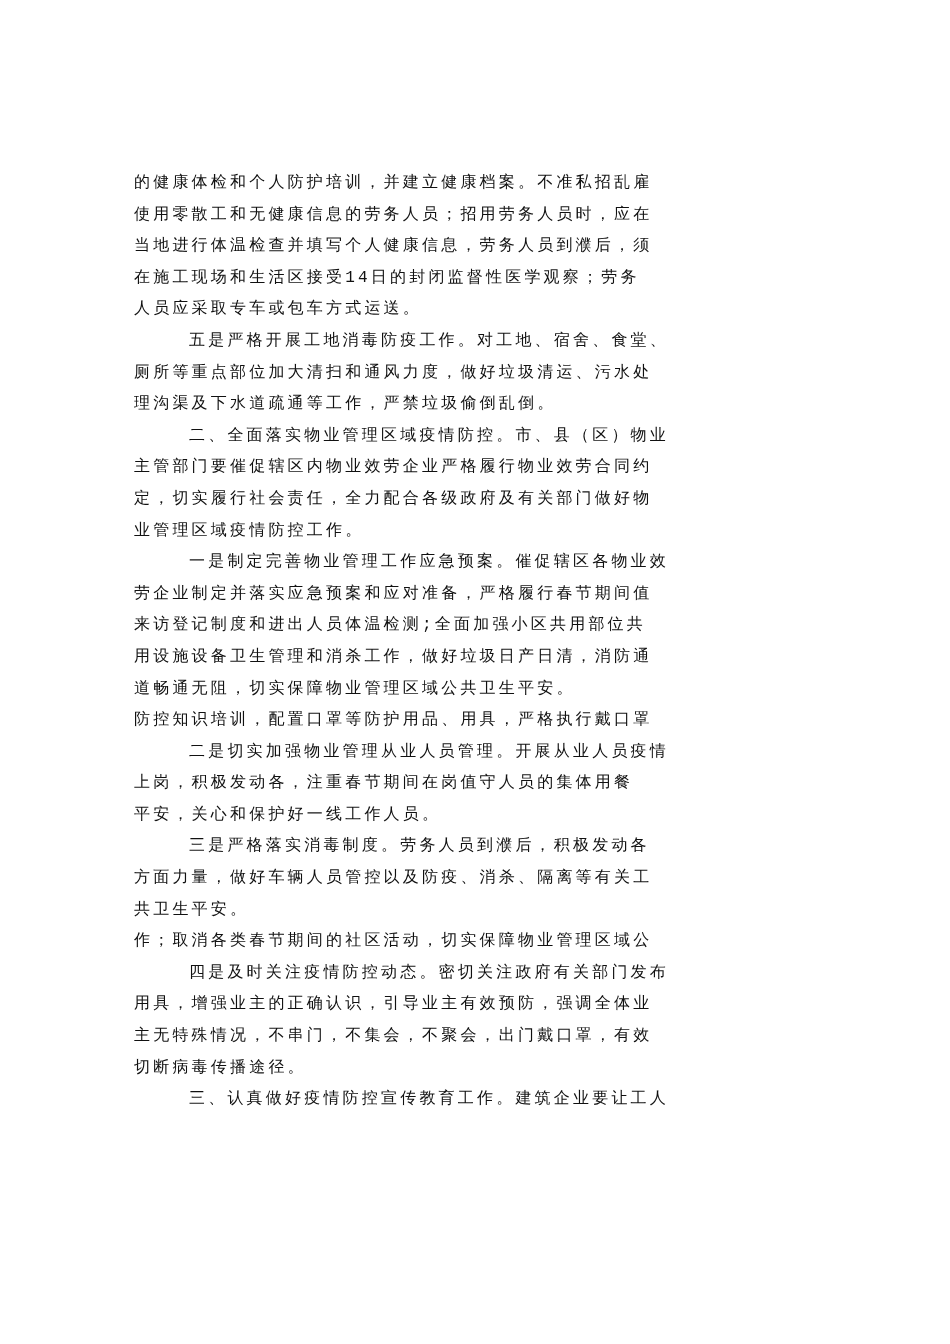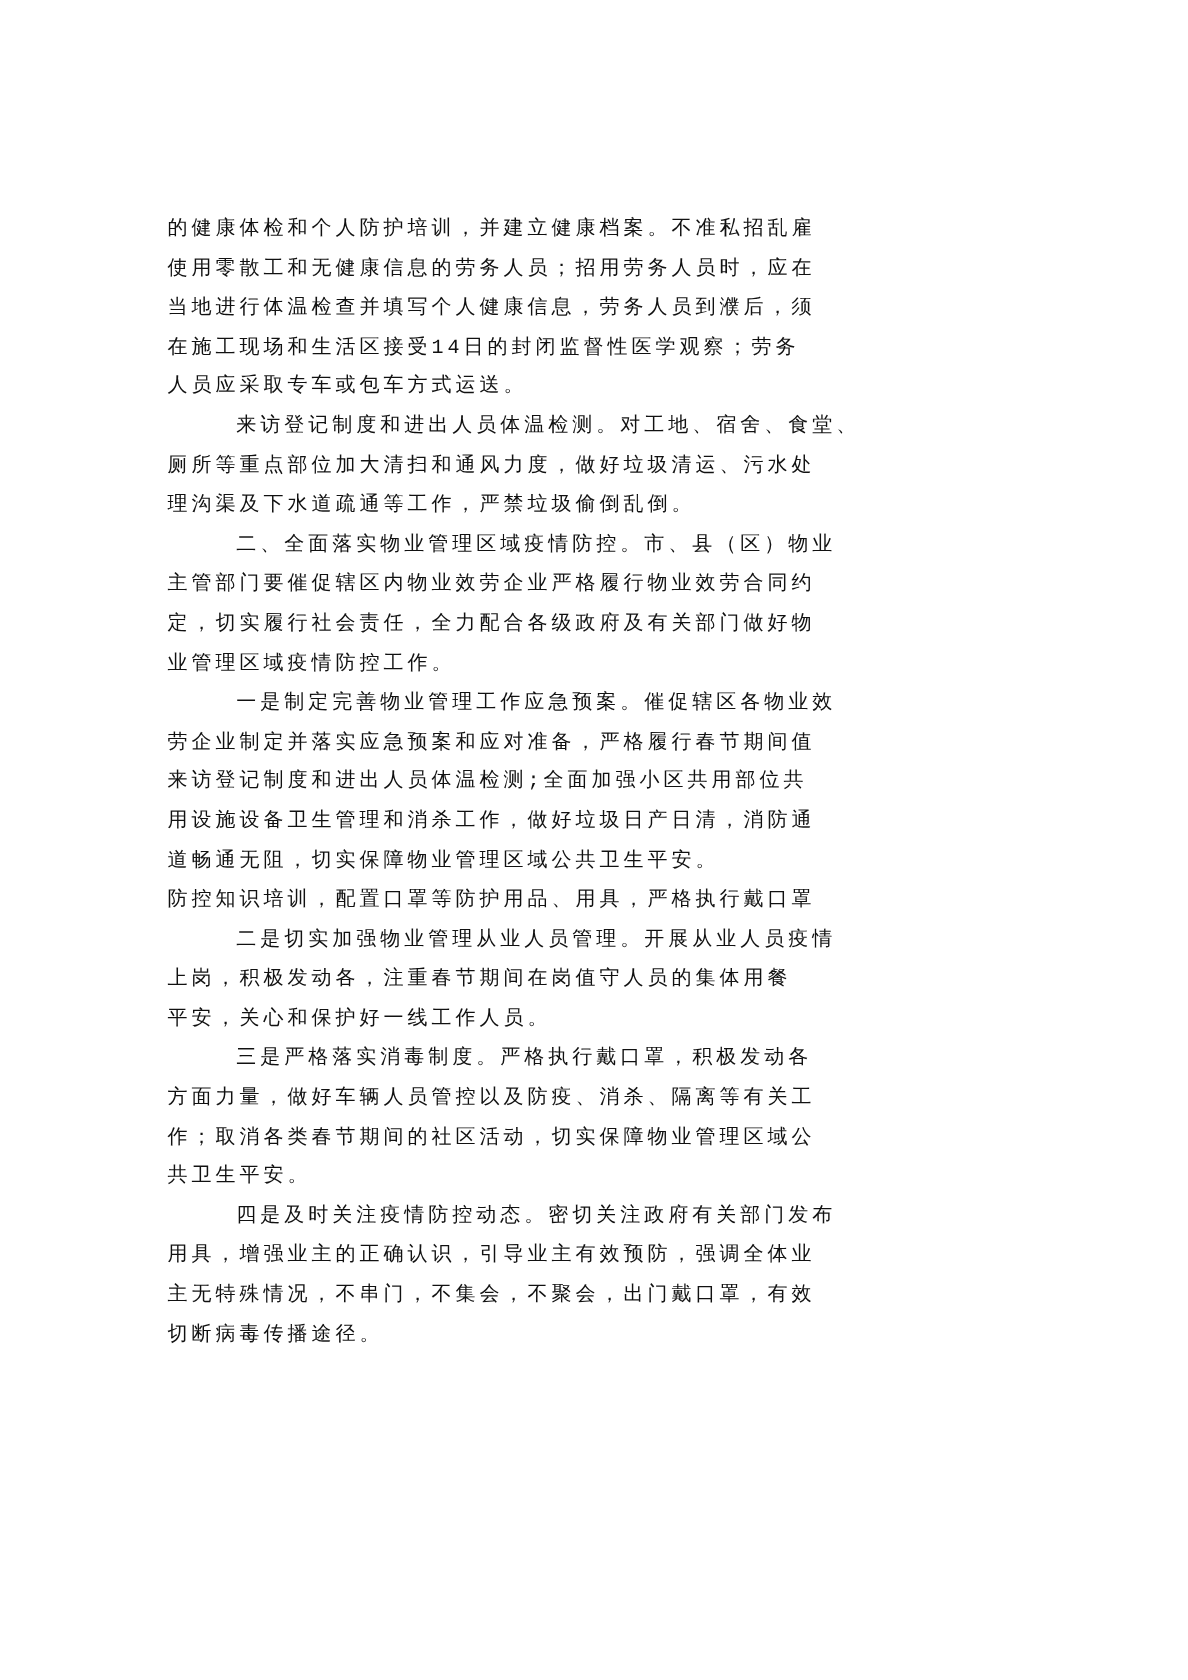--- a/index.html
+++ b/index.html
@@ -24,37 +24,38 @@
 </style>
 </head>
 <body>
 
 <div class="page">
   <span class="line">的健康体检和个人防护培训，并建立健康档案。不准私招乱雇</span>
   <span class="line">使用零散工和无健康信息的劳务人员；招用劳务人员时，应在</span>
   <span class="line">当地进行体温检查并填写个人健康信息，劳务人员到濮后，须</span>
   <span class="line">在施工现场和生活区接受14日的封闭监督性医学观察；劳务</span>
   <span class="line">人员应采取专车或包车方式运送。</span>
-  <span class="line indent">来访登记制度和进出人员体温检测。对工地、宿舍、食堂、</span>
+  <span class="line indent">五是严格开展工地消毒防疫工作。对工地、宿舍、食堂、</span>
   <span class="line">厕所等重点部位加大清扫和通风力度，做好垃圾清运、污水处</span>
   <span class="line">理沟渠及下水道疏通等工作，严禁垃圾偷倒乱倒。</span>
   <span class="line indent">二、全面落实物业管理区域疫情防控。市、县（区）物业</span>
   <span class="line">主管部门要催促辖区内物业效劳企业严格履行物业效劳合同约</span>
   <span class="line">定，切实履行社会责任，全力配合各级政府及有关部门做好物</span>
   <span class="line">业管理区域疫情防控工作。</span>
   <span class="line indent">一是制定完善物业管理工作应急预案。催促辖区各物业效</span>
   <span class="line">劳企业制定并落实应急预案和应对准备，严格履行春节期间值</span>
   <span class="line">来访登记制度和进出人员体温检测;全面加强小区共用部位共</span>
   <span class="line">用设施设备卫生管理和消杀工作，做好垃圾日产日清，消防通</span>
   <span class="line">道畅通无阻，切实保障物业管理区域公共卫生平安。</span>
   <span class="line">防控知识培训，配置口罩等防护用品、用具，严格执行戴口罩</span>
   <span class="line indent">二是切实加强物业管理从业人员管理。开展从业人员疫情</span>
   <span class="line">上岗，积极发动各，注重春节期间在岗值守人员的集体用餐</span>
   <span class="line">平安，关心和保护好一线工作人员。</span>
-  <span class="line indent">三是严格落实消毒制度。严格执行戴口罩，积极发动各</span>
+  <span class="line indent">三是严格落实消毒制度。劳务人员到濮后，积极发动各</span>
   <span class="line">方面力量，做好车辆人员管控以及防疫、消杀、隔离等有关工</span>
+  <span class="line">共卫生平安。</span>
   <span class="line">作；取消各类春节期间的社区活动，切实保障物业管理区域公</span>
-  <span class="line">共卫生平安。</span>
   <span class="line indent">四是及时关注疫情防控动态。密切关注政府有关部门发布</span>
   <span class="line">用具，增强业主的正确认识，引导业主有效预防，强调全体业</span>
   <span class="line">主无特殊情况，不串门，不集会，不聚会，出门戴口罩，有效</span>
   <span class="line">切断病毒传播途径。</span>
+  <span class="line indent">三、认真做好疫情防控宣传教育工作。建筑企业要让工人</span>
 </div>
 
 </body></html>

